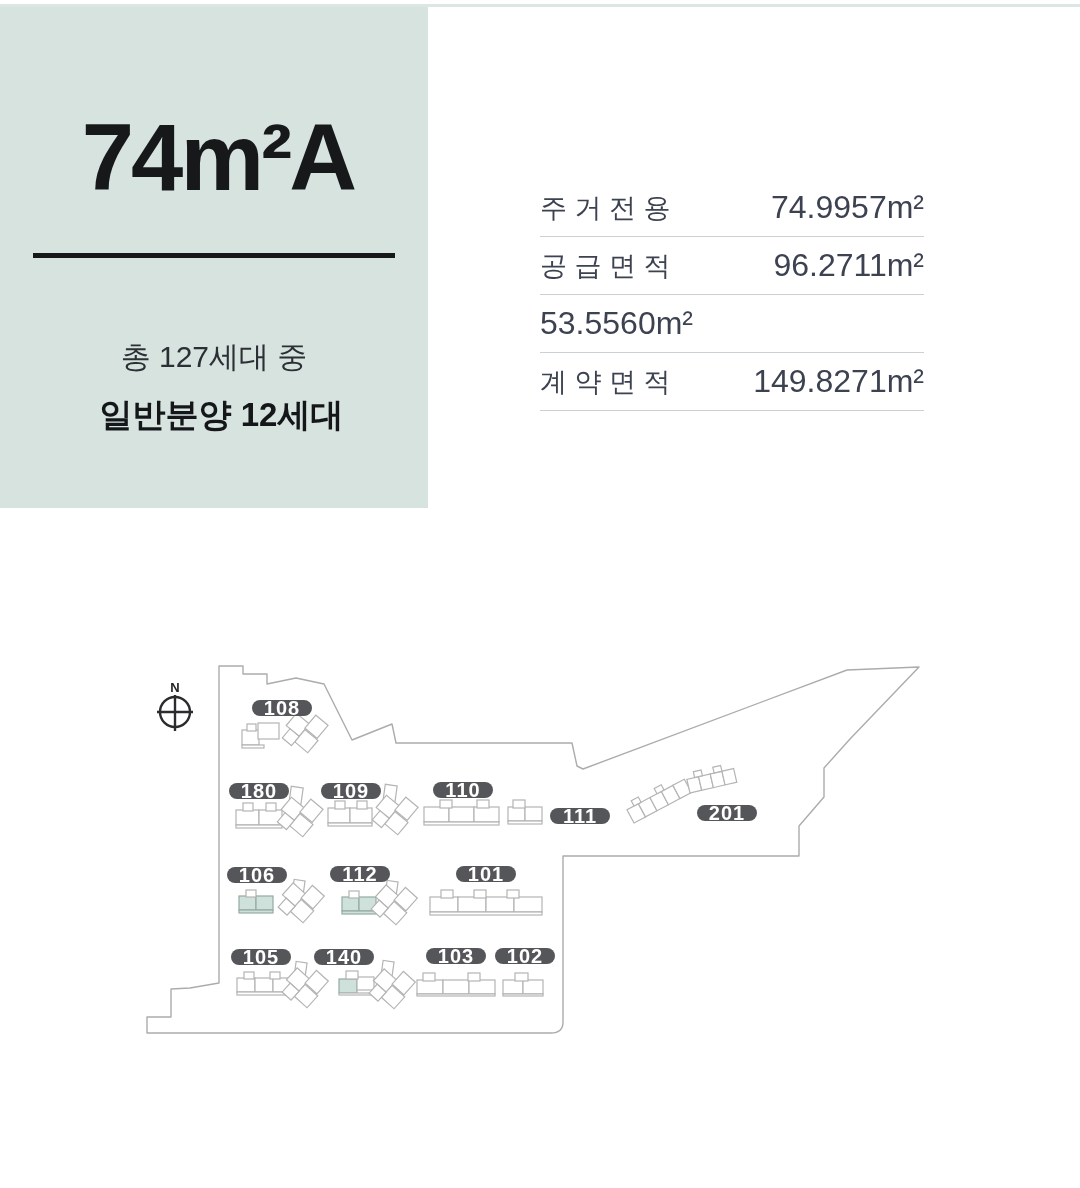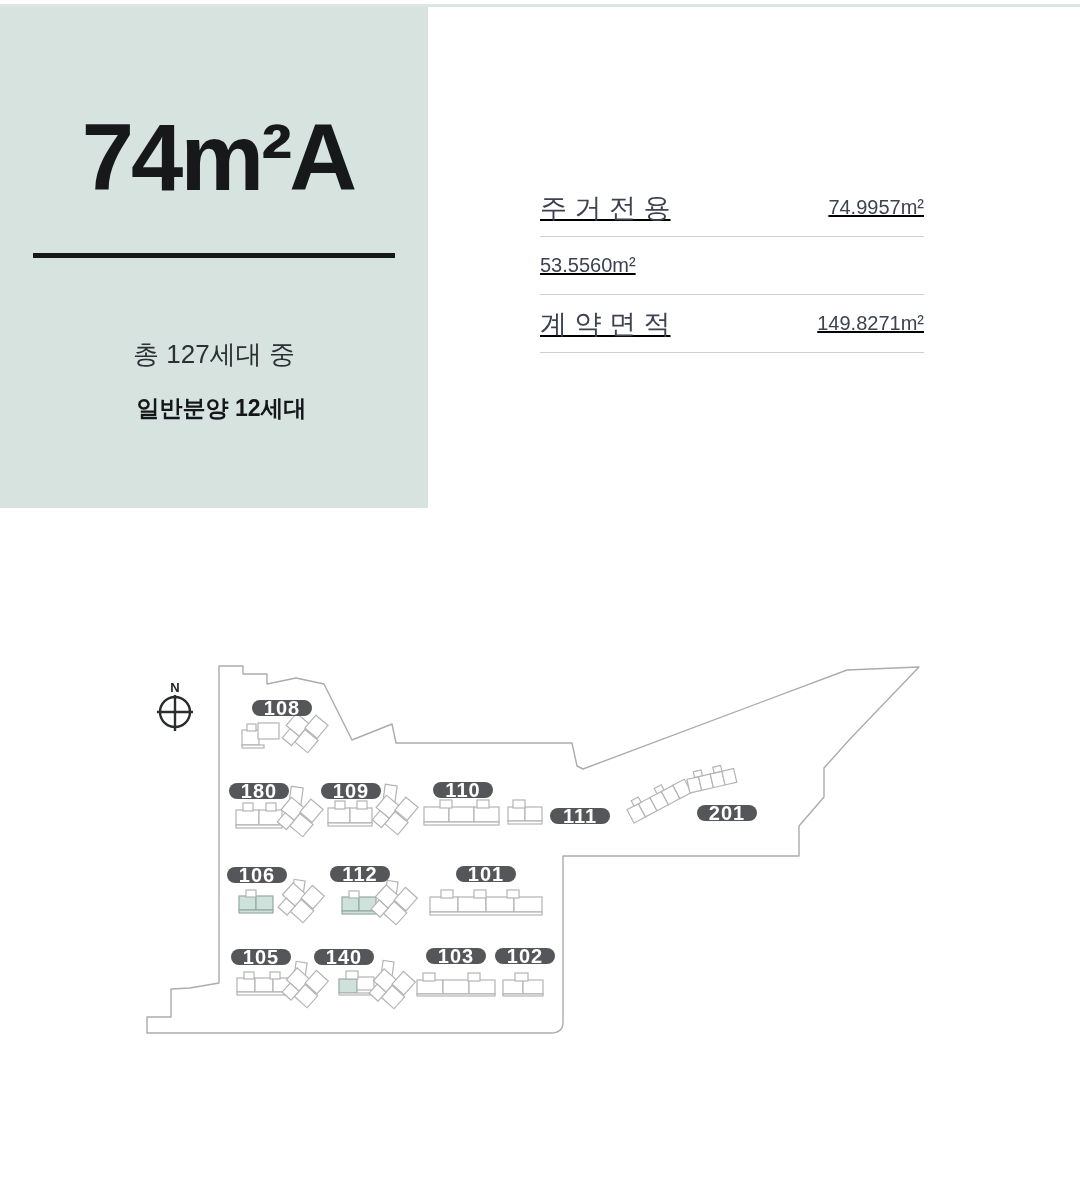--- a/index.html
+++ b/index.html
@@ -14,29 +14,29 @@
     width:1080px;height:1188px;background:#ffffff;position:relative;overflow:hidden;
     font-family:"Liberation Sans","DejaVu Sans",sans-serif;
   }
   .top-rule{position:absolute;left:0;top:4px;width:1080px;height:3px;background:var(--top-rule);}
   
   .unit-card{position:absolute;left:0;top:7px;width:428px;height:501px;background:var(--card-bg);}
   .unit-title{position:absolute;top:100px;left:0;width:100%;margin:4px;text-align:center;
     font-size:94px;line-height:1;font-weight:bold;letter-spacing:-3px;color:var(--title-color);}
   .title-divider{position:absolute;top:246px;left:33px;width:362px;height:5px;background:var(--divider-color);}
   .total-units{position:absolute;top:330px;left:0;width:100%;margin:0;text-align:center;
-    font-size:26px;color:#2c2f34;font-weight:400;}
+    font-size:30px;color:#2c2f34;font-weight:400;}
   .sale-units{position:absolute;top:386px;left:0;width:100%;margin:0;text-align:center;
-    font-size:23px;color:#141619;font-weight:bold;padding-left:15px;}
+    font-size:33px;color:#141619;font-weight:bold;padding-left:15px;}
   
   .area-table{position:absolute;left:540px;top:179px;width:384px;}
   .area-row{height:58px;display:flex;justify-content:space-between;align-items:center;
-    border-bottom:1px solid var(--separator-color);text-decoration:underline;}
+    border-bottom:1px solid var(--separator-color);}
   .area-label{font-size:27px;font-weight:500;color:var(--table-text);white-space:pre;}
-  .area-value{font-size:20px;font-weight:400;color:var(--table-text);}
+  .area-value{font-size:32px;font-weight:400;color:var(--table-text);}
   
   .site-map{position:absolute;left:0;top:0;width:1080px;height:1188px;}
   svg.map{position:absolute;left:0;top:0;}
   .outline{fill:none;stroke:var(--outline-color);stroke-width:1.4;stroke-linejoin:round;}
   g.bld,use.bld{fill:#ffffff;stroke:var(--bld-stroke);stroke-width:1.2;}
   rect.hl{fill:var(--highlight);stroke:#94aba3;}
   .compass-stroke{fill:none;stroke:#2a2c2e;stroke-width:2.4;}
   .compass-text{font-size:13px;font-weight:bold;fill:#222426;text-anchor:middle;
     font-family:"Liberation Sans",sans-serif;}
   .badge{position:absolute;width:60px;height:16px;background:var(--badge-bg);border-radius:15px;
@@ -52,20 +52,24 @@
   <h1 class="unit-title">74m²A</h1>
   <div class="title-divider"></div>
   <p class="total-units">총 127세대 중</p>
   <p class="sale-units">일반분양 12세대</p>
 </section>
 
 <section class="area-table">
   <div class="area-row">
     <span class="area-label">주 거 전 용</span>
     <span class="area-value">74.9957m²</span>
+  </div>
+  <div class="area-row">
+    <span class="area-label">공 급 면 적</span>
+    <span class="area-value">96.2711m²</span>
   </div>
   <div class="area-row">
     <span class="area-value">53.5560m²</span>
   </div>
   <div class="area-row">
     <span class="area-label">계 약 면 적</span>
     <span class="area-value">149.8271m²</span>
   </div>
 </section>
 

